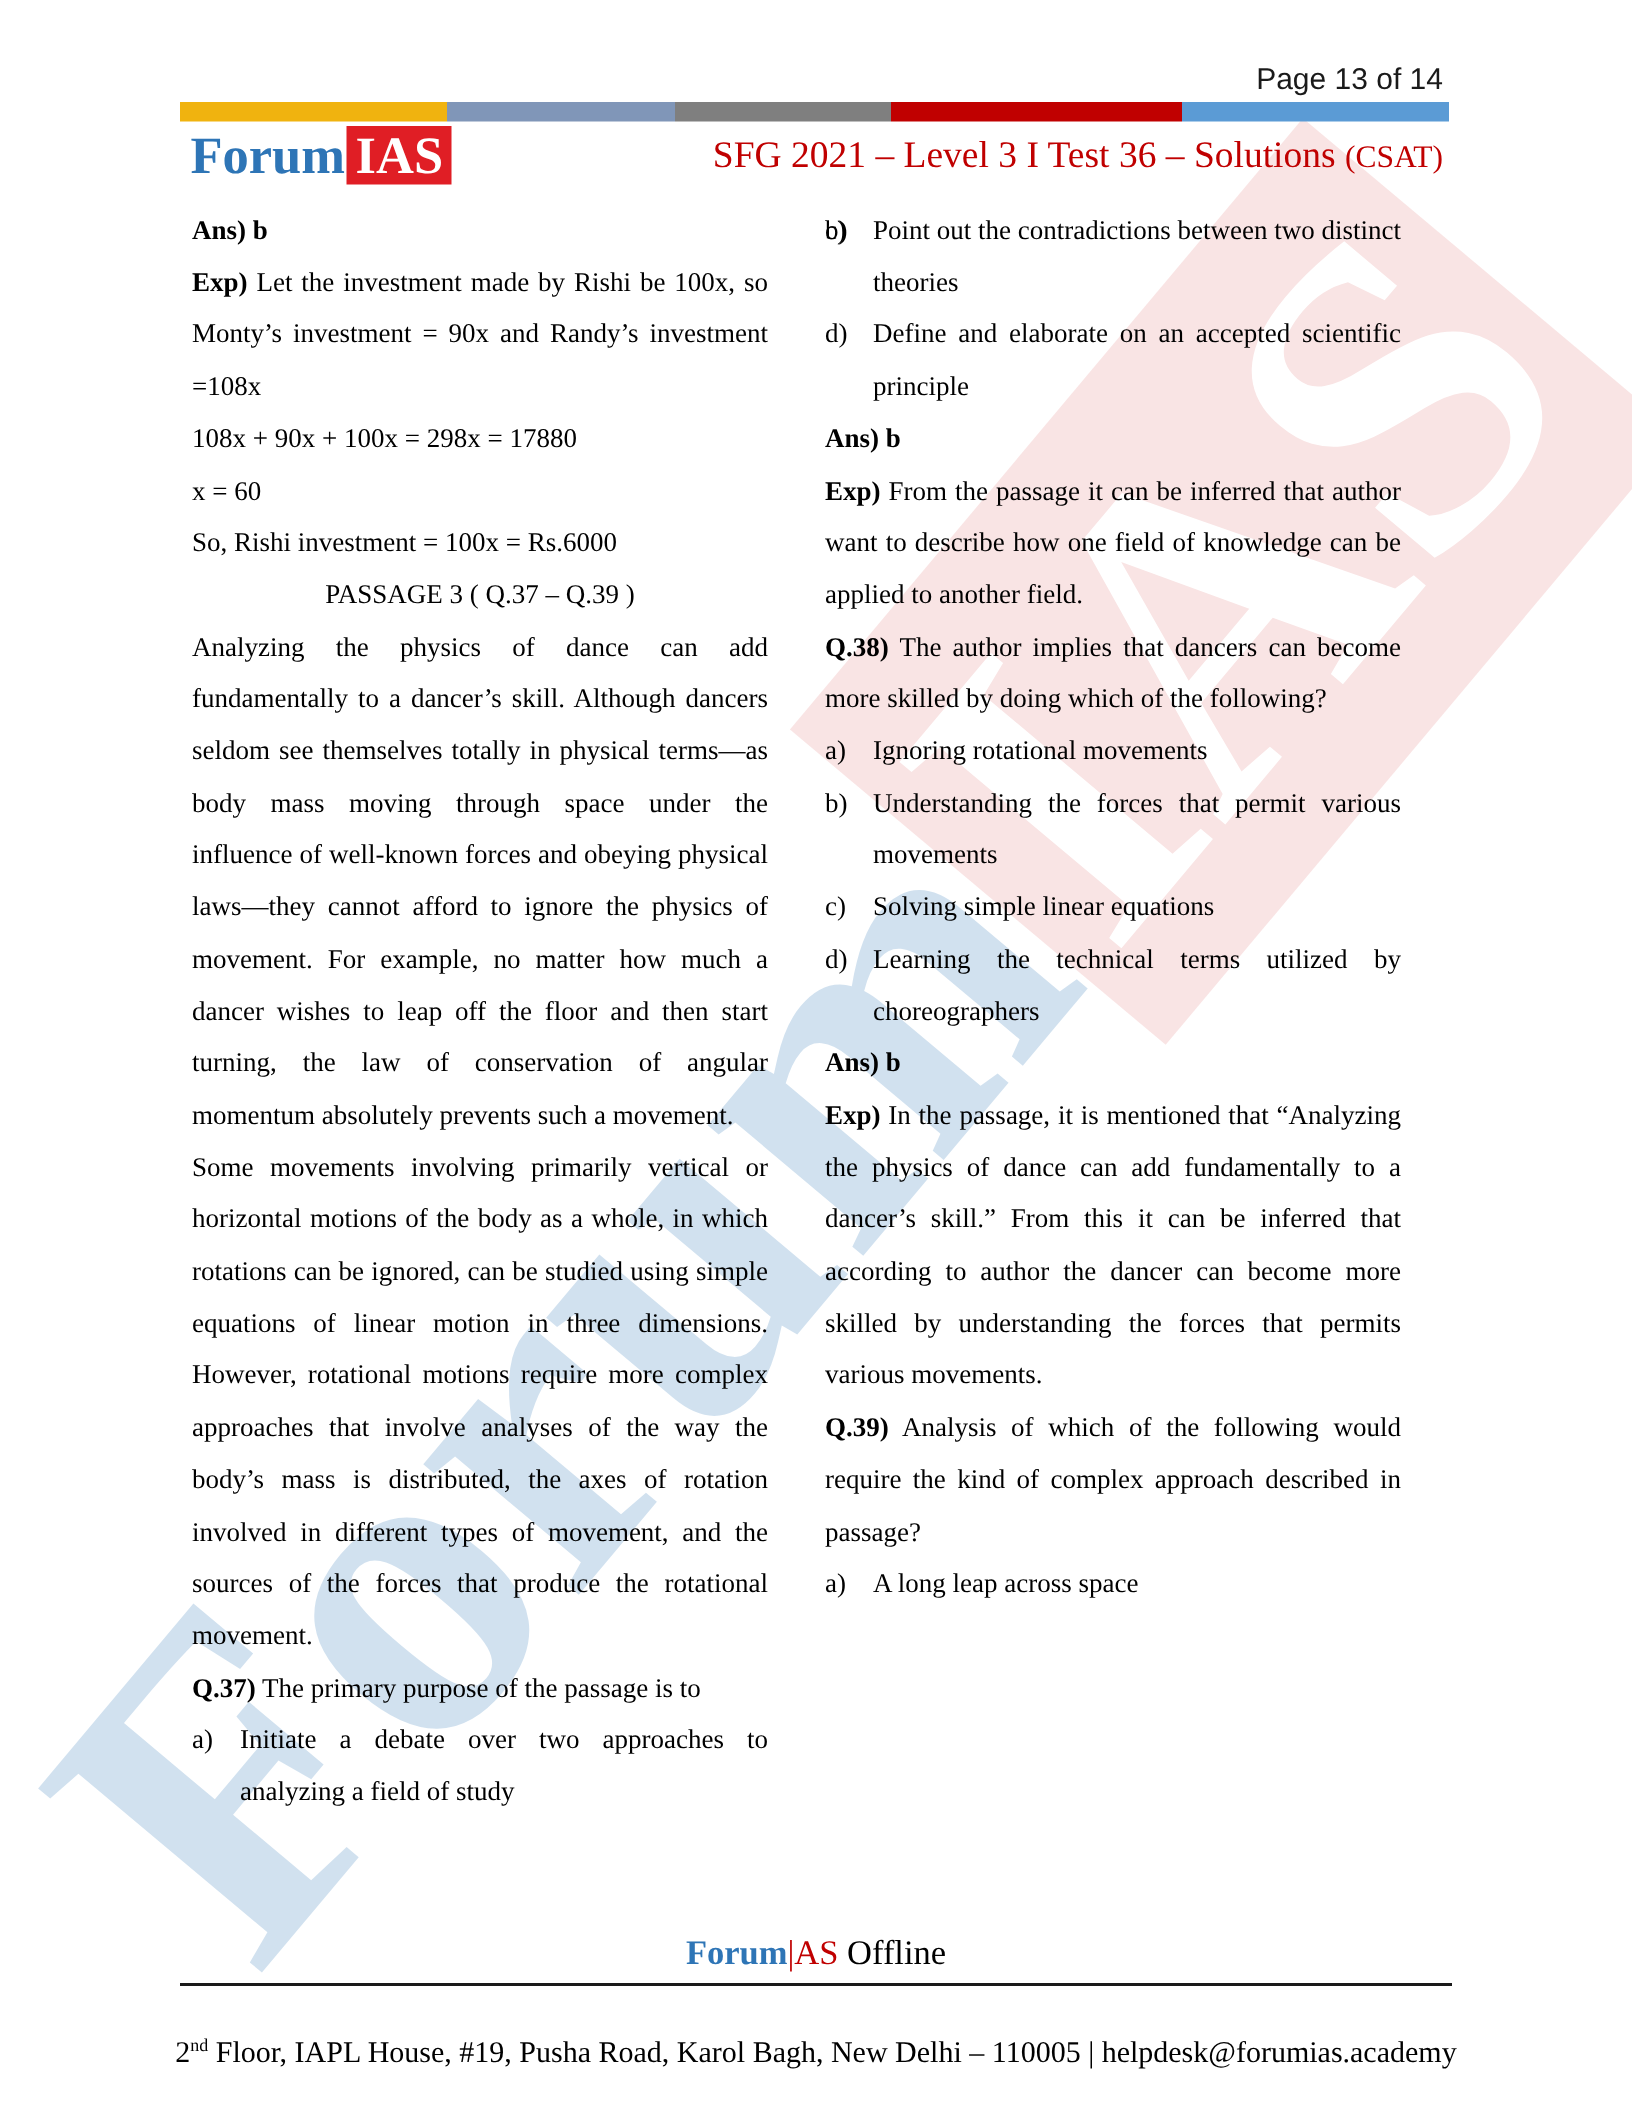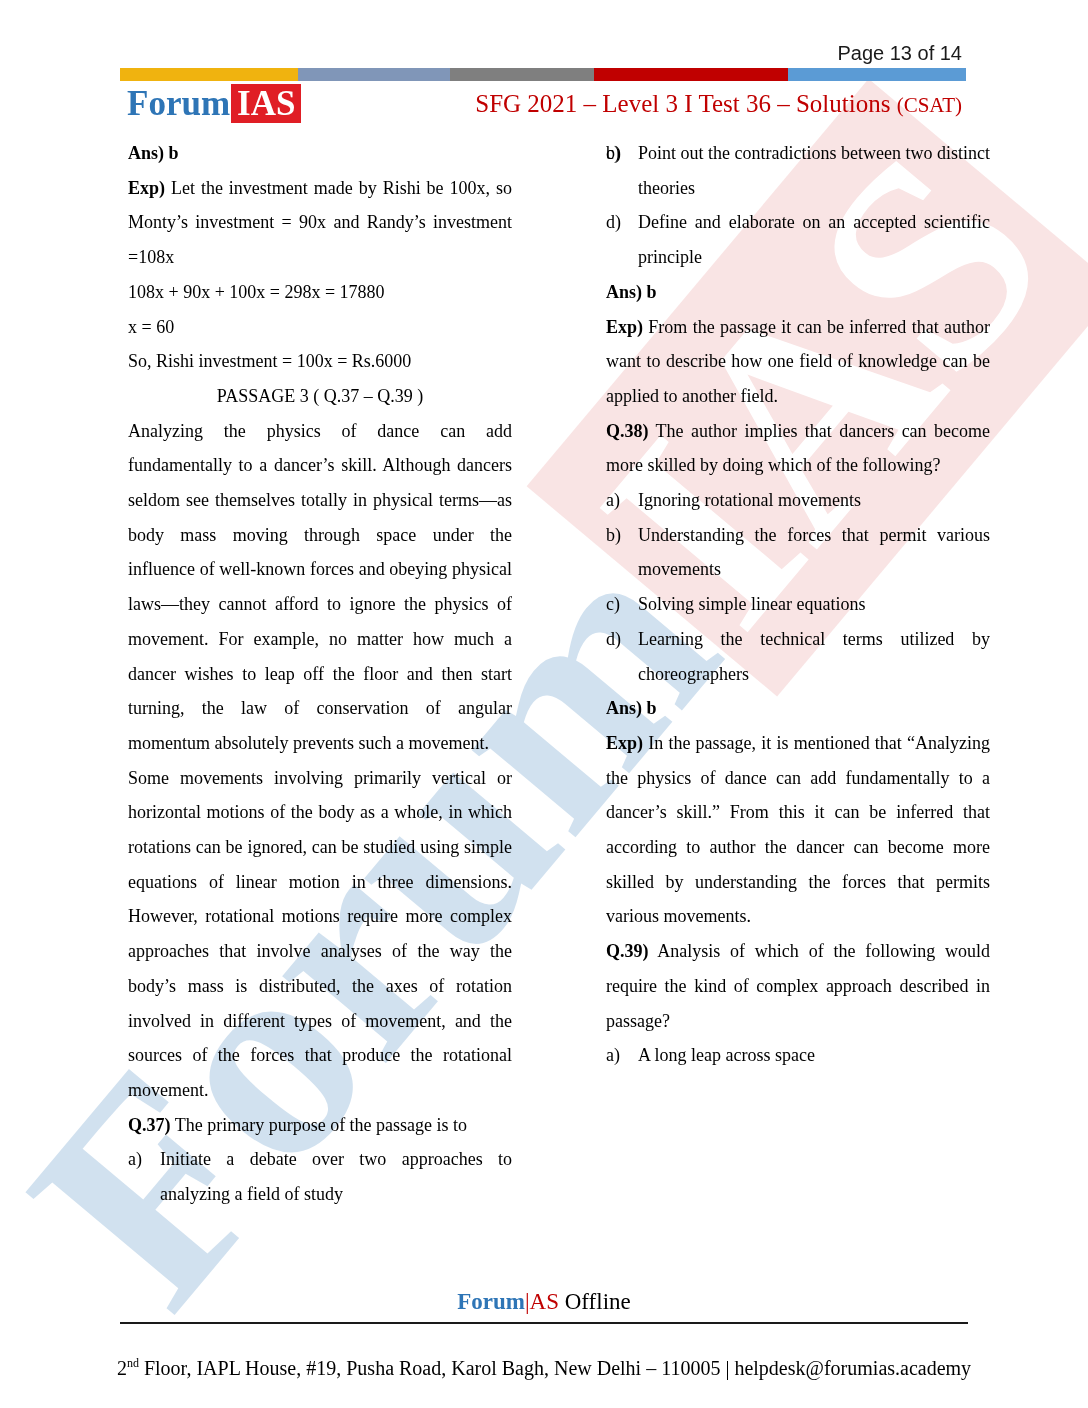--- a/index.html
+++ b/index.html
@@ -44,21 +44,21 @@
     transform:translate(-50%,-50%) rotate(-50deg);
     font-size:295px; font-weight:bold; white-space:nowrap;
     z-index:0; line-height:1;
   }
   .wm-forum { color:rgba(46,117,182,0.22); }
   .wm-ias   { background:rgba(205,30,30,0.12); color:#ffffff; padding:0 20px; }
 
   
   .content {
     position:absolute; top:136px; left:128px; z-index:1;
-    display:flex; gap:94px;
+    display:flex; gap:38px;
   }
   .col { width:384px; font-size:18px; line-height:34.7px; text-align:justify; }
   .col p { margin:0; }
   .block { margin-top:34px; }
   .bold { font-weight:bold; }
   .passage-heading { margin-top:28px; font-weight:normal; text-align:center; }
   .option { position:relative; padding-left:32px; }
   .option .letter { position:absolute; left:0; top:0; }
 
   

